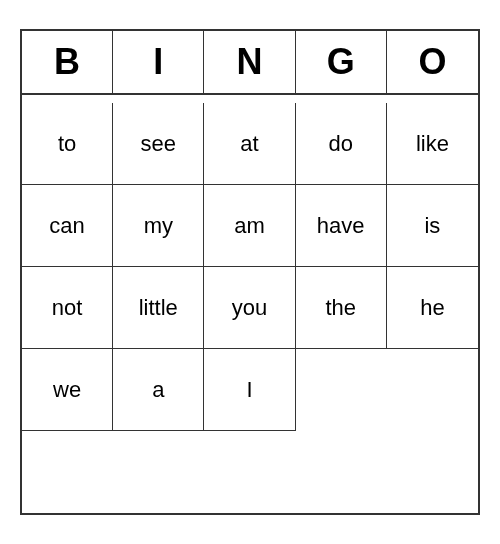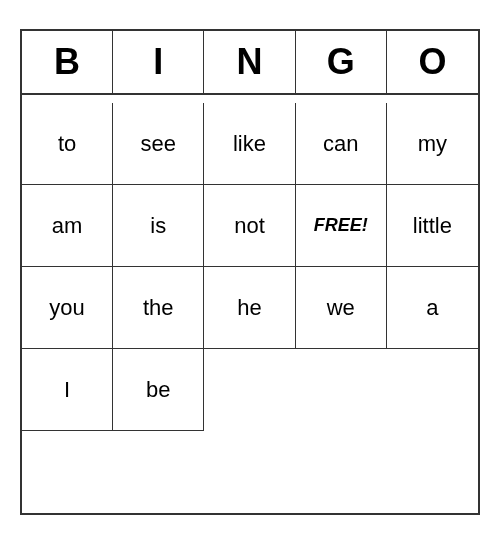--- a/index.html
+++ b/index.html
@@ -82,29 +82,30 @@
   <div class="header-cell">B</div>
       <div class="header-cell">I</div>
       <div class="header-cell">N</div>
       <div class="header-cell">G</div>
       <div class="header-cell">O</div>
     </div>
   <div class="bingo-grid">
 
   <div class="bingo-cell">to</div>
       <div class="bingo-cell">see</div>
+      <div class="bingo-cell">at</div>
+      <div class="bingo-cell">do</div>
       <div class="bingo-cell">like</div>
       <div class="bingo-cell">can</div>
       <div class="bingo-cell">my</div>
       <div class="bingo-cell">am</div>
+      <div class="bingo-cell">have</div>
       <div class="bingo-cell">is</div>
       <div class="bingo-cell">not</div>
-      <div class="bingo-cell free-cell">FREE!</div>
       <div class="bingo-cell">little</div>
       <div class="bingo-cell">you</div>
       <div class="bingo-cell">the</div>
       <div class="bingo-cell">he</div>
       <div class="bingo-cell">we</div>
       <div class="bingo-cell">a</div>
       <div class="bingo-cell">I</div>
-      <div class="bingo-cell">be</div>
     </div>
 </div>
 
 </body></html>

